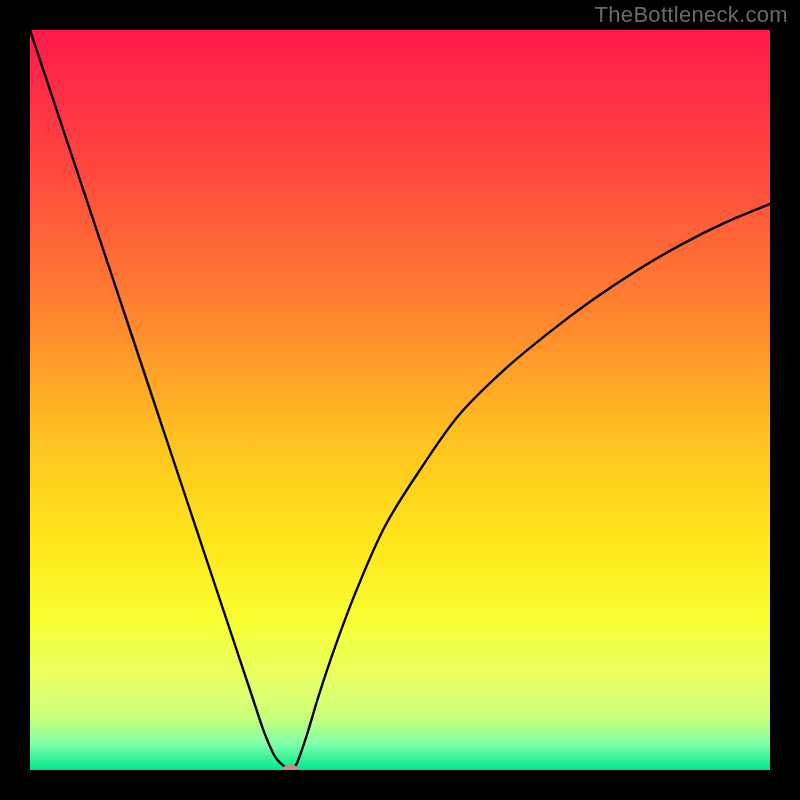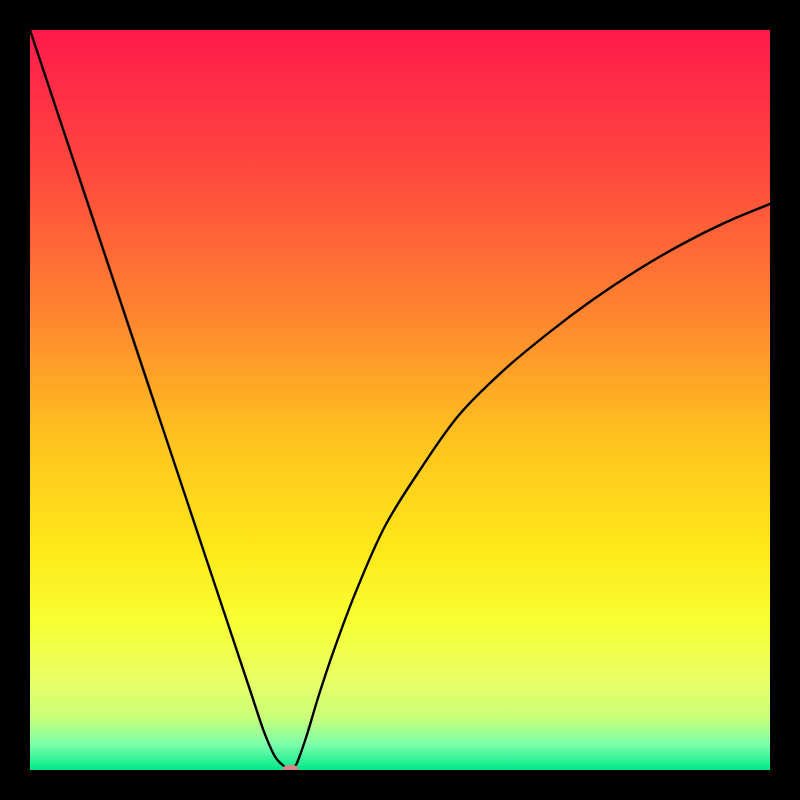--- a/index.html
+++ b/index.html
@@ -34,20 +34,21 @@
     height: 740px;
   }
   svg {
     display: block;
   }
 </style>
 </head>
 <body>
 
 <div class="frame">
+  <div class="watermark">TheBottleneck.com</div>
   <div class="plot">
     <svg id="chart-svg" width="740" height="740" viewBox="0 0 740 740">
       <defs>
         <linearGradient id="bg-grad" x1="0" y1="0" x2="0" y2="1">
             <stop offset="0%" stop-color="#ff1a4b"></stop>
             <stop offset="20%" stop-color="#ff4b3d"></stop>
             <stop offset="40%" stop-color="#ff8a2e"></stop>
             <stop offset="55.00000000000001%" stop-color="#ffc21f"></stop>
             <stop offset="70%" stop-color="#ffe81a"></stop>
             <stop offset="80%" stop-color="#f7ff33"></stop>

